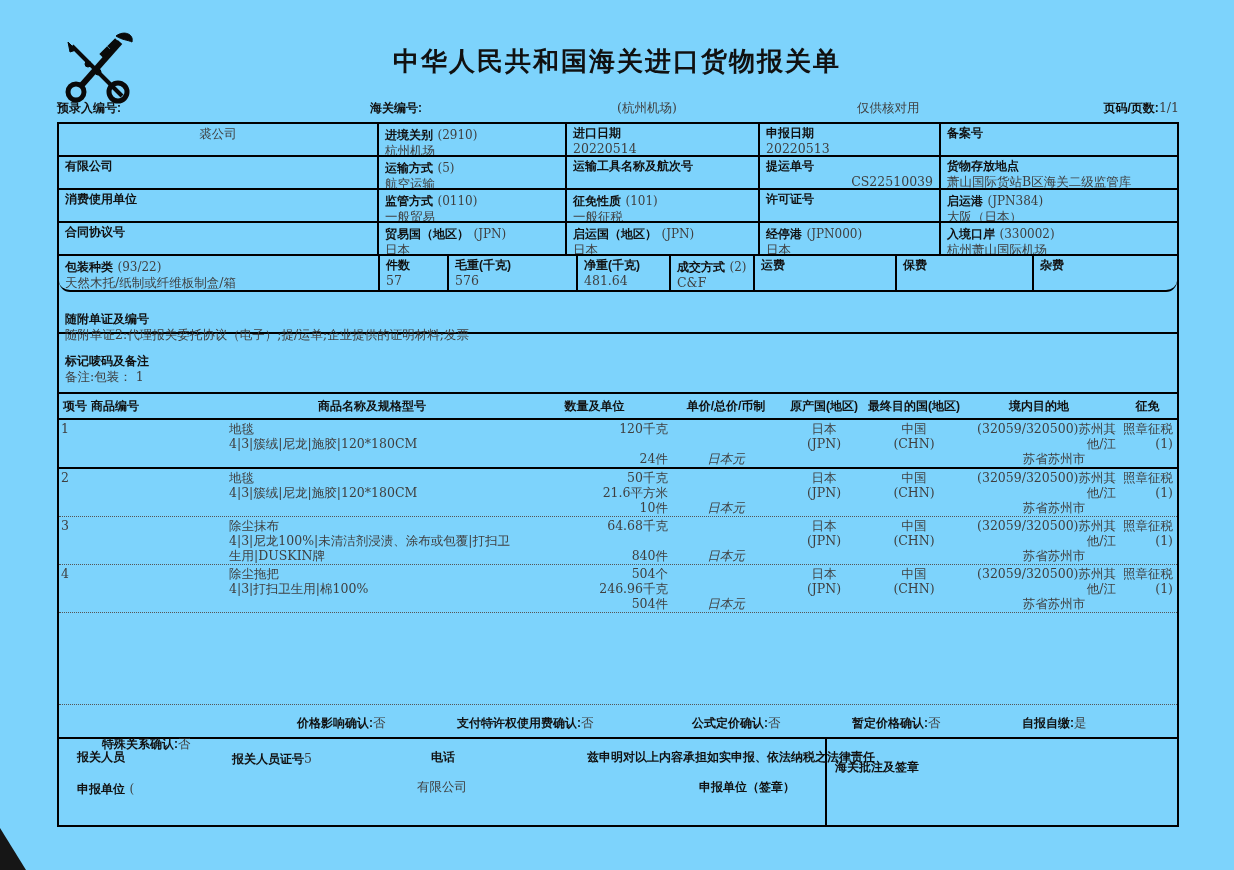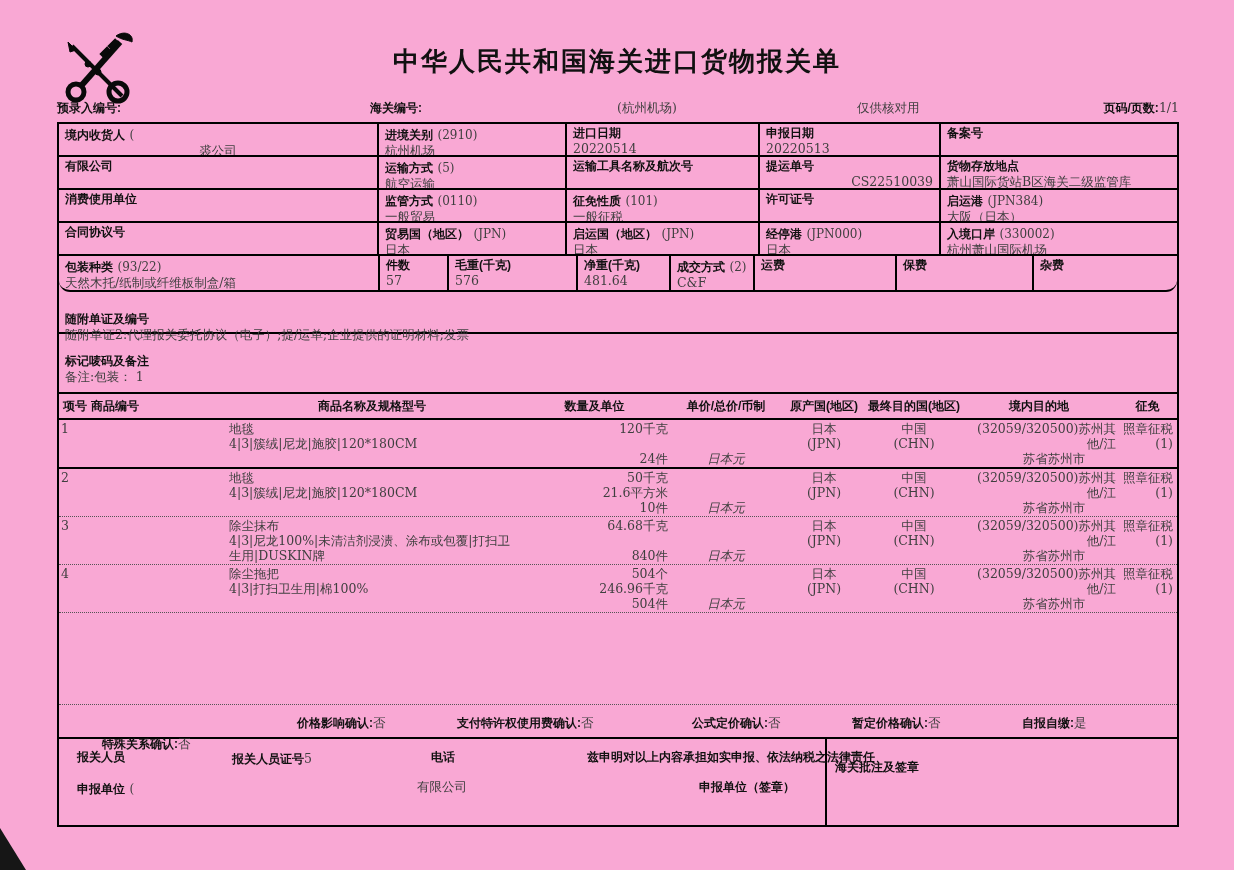--- a/index.html
+++ b/index.html
@@ -1,16 +1,16 @@
 <!DOCTYPE html>
 <html><head>
 <meta charset="utf-8">
 <style>
   html,body{margin:0;padding:0;background:#ffffff;}
-  .sheet{position:relative;width:1234px;height:870px;background:#f9a8d4;
+  .sheet{position:relative;width:1234px;height:870px;background:#7dd3fc;
          font-family:"Liberation Sans",sans-serif;color:#111;overflow:hidden;}
   .title{position:absolute;top:44px;left:0;width:100%;text-align:center;
          font-size:26px;font-weight:bold;letter-spacing:2px;}
   .logo{position:absolute;left:58px;top:30px;width:80px;height:82px;}
   
   .meta{position:absolute;left:57px;top:100px;width:1122px;height:18px;font-size:12px;}
   .meta .m{position:absolute;top:0;white-space:nowrap;}
   .lab{font-weight:bold;font-size:12px;color:#111;}
   .code{font-weight:normal;font-family:"DejaVu Serif",serif;color:#3f3f3f;font-size:12px;}
   .val{font-family:"DejaVu Serif",serif;color:#3f3f3f;font-size:12.5px;}
@@ -83,21 +83,20 @@
     <span class="m lab" style="left:313px;">海关编号:</span>
     <span class="m val" style="left:560px;">(杭州机场)</span>
     <span class="m val" style="left:800px;">仅供核对用</span>
     <span class="m" style="right:0;"><span class="lab">页码/页数:</span><span class="val">1/1</span></span>
   </div>
 
   <div class="doc-table">
 
     <div class="row r14 h35">
       <div class="cell">
-        <div class="vline"><span class="lab">境内收货人</span> <span class="code">(</span></div>
         <div class="vline val center">裘公司</div>
       </div>
       <div class="cell">
         <div class="vline"><span class="lab">进境关别</span> <span class="code">(2910)</span></div>
         <div class="vline val">杭州机场</div>
       </div>
       <div class="cell">
         <div class="vline lab">进口日期</div>
         <div class="vline val">20220514</div>
       </div>

